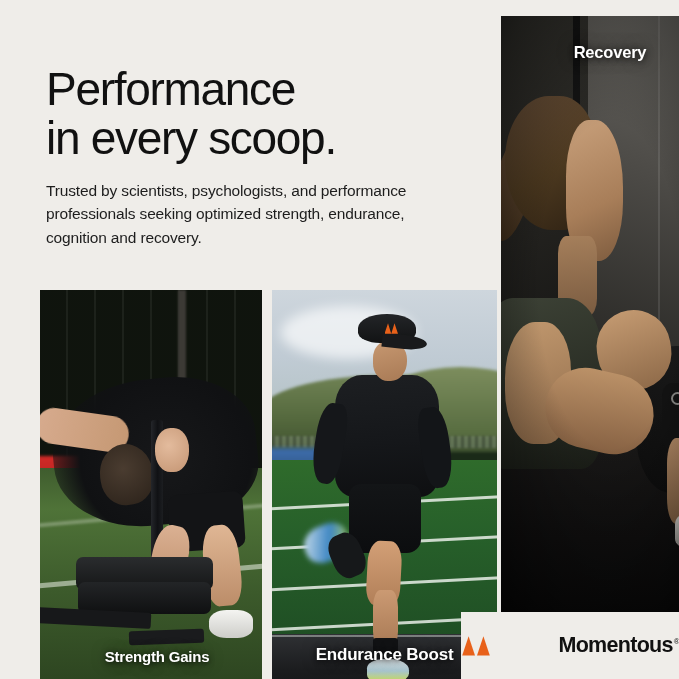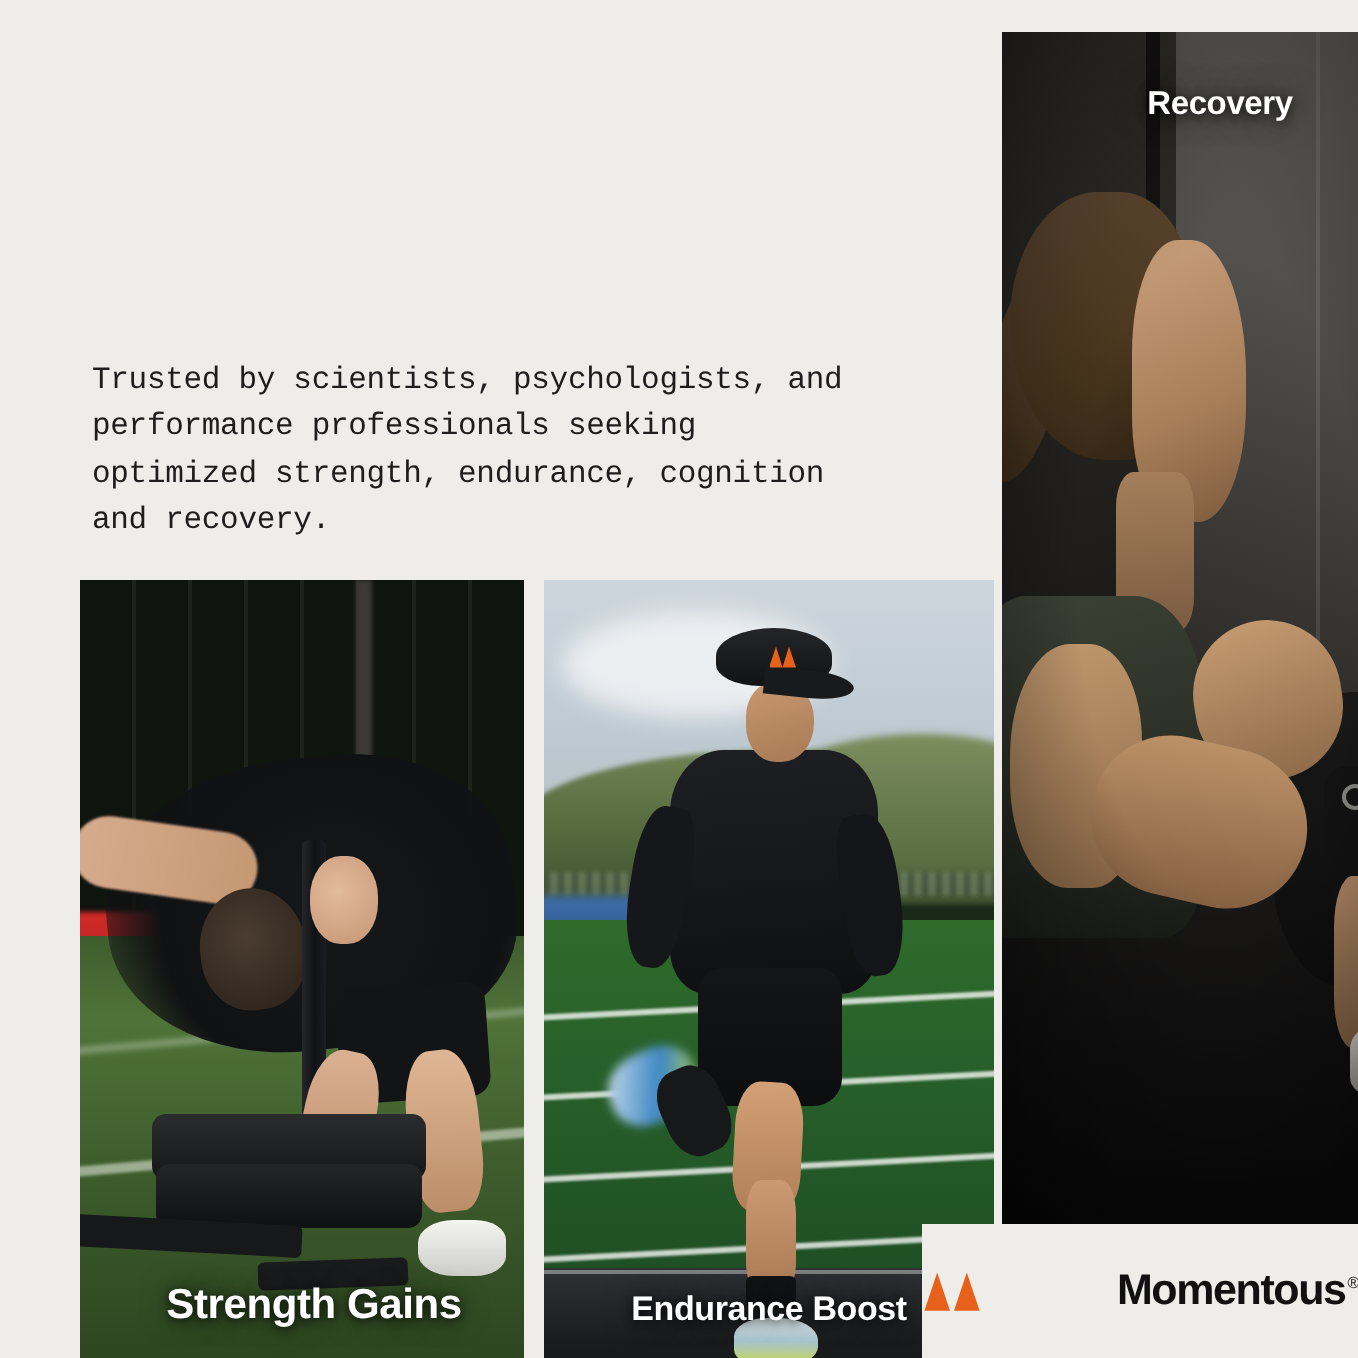--- a/index.html
+++ b/index.html
@@ -15,35 +15,35 @@
   .hero{position:absolute;left:0;top:0;width:457px;height:272px;background:#EFEDE9;}
   .hero-title{
     position:absolute;left:46px;top:34px;width:400px;
     font-size:46px;line-height:1.06;font-weight:400;
     letter-spacing:-1.3px;color:#111111;
   }
   .hero-title .l2{display:block;}
   .hero-sub{
     position:absolute;left:46px;top:163px;width:380px;
     font-size:15.5px;line-height:1.52;font-weight:400;
-    letter-spacing:-0.15px;color:#1d1d1d;font-family:Liberation Mono, monospace;
+    letter-spacing:-0.15px;color:#1d1d1d;
   }
 
   
   .panel{position:absolute;overflow:hidden;}
   .panel .cap{
     position:absolute;left:0;right:0;bottom:0;
     text-align:center;color:#ffffff;
     font-weight:700;letter-spacing:-0.2px;
     text-shadow:0 1px 5px rgba(0,0,0,.75),0 0 14px rgba(0,0,0,.5);
   }
 
   
   .panel-strength{left:0;top:274px;width:222px;height:405px;background:#11160f;}
-  .panel-strength .cap{font-size:21px;bottom:30px;padding-left:12px;}
+  .panel-strength .cap{font-size:15px;bottom:30px;padding-left:12px;}
   .sp-wall{position:absolute;left:0;top:0;width:100%;height:46%;
     background:linear-gradient(178deg,#b9a892 0%,#a99madb 0%,#ab9a84 35%,#8d7f6c 75%,#5e5749 100%);
     filter:blur(1.2px);}
   .sp-wall-lines{position:absolute;left:0;top:0;width:100%;height:46%;
     background:repeating-linear-gradient(90deg,rgba(0,0,0,.10) 0 26px,rgba(255,255,255,.05) 26px 28px);}
   .sp-post{position:absolute;left:62%;top:0;width:8px;height:46%;background:#3c3a35;filter:blur(1px);}
   .sp-red{position:absolute;left:-4%;top:41%;width:62%;height:11%;
     background:linear-gradient(180deg,#d02a27,#a81f1c);filter:blur(1.4px);border-radius:2px;}
   .sp-red2{position:absolute;left:56%;top:43%;width:30%;height:9%;
     background:linear-gradient(180deg,#c42724,#8f1a18);filter:blur(2px);}
@@ -193,20 +193,24 @@
   .logo-mark svg{display:block;width:30px;height:21px;}
   .logo-word{font-size:21.5px;font-weight:700;letter-spacing:-0.7px;color:#111;position:relative;}
   .logo-reg{font-size:8px;font-weight:400;vertical-align:super;margin-left:1px;color:#111;}
 </style>
 </head>
 <body>
 
 <div class="canvas">
 
   <section class="hero">
+    <h1 class="hero-title">
+      <span>Performance</span>
+      <span class="l2">in every scoop.</span>
+    </h1>
     <p class="hero-sub">Trusted by scientists, psychologists, and performance professionals seeking optimized strength, endurance, cognition and recovery.</p>
   </section>
 
   <figure class="panel panel-strength">
     <div class="sp-wall"></div>
     <div class="sp-wall-lines"></div>
     <div class="sp-post"></div>
     <div class="sp-red"></div>
     <div class="sp-red2"></div>
     <div class="sp-turf"></div>

